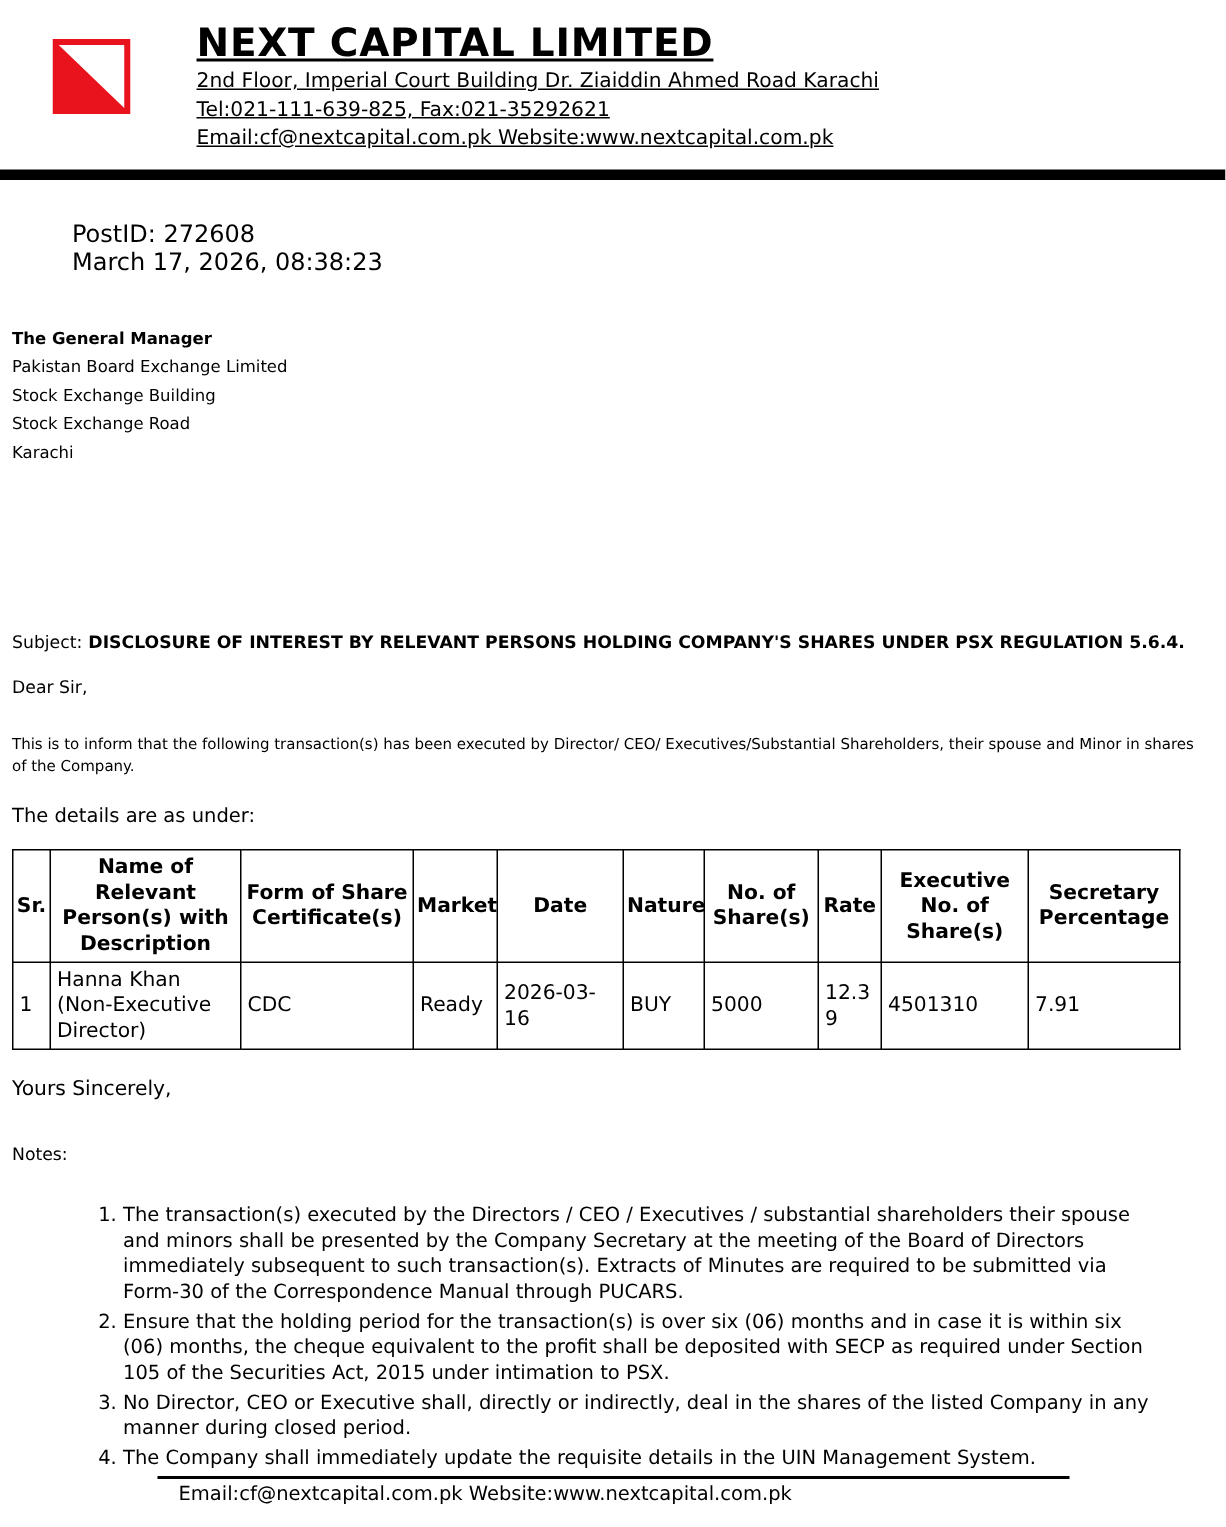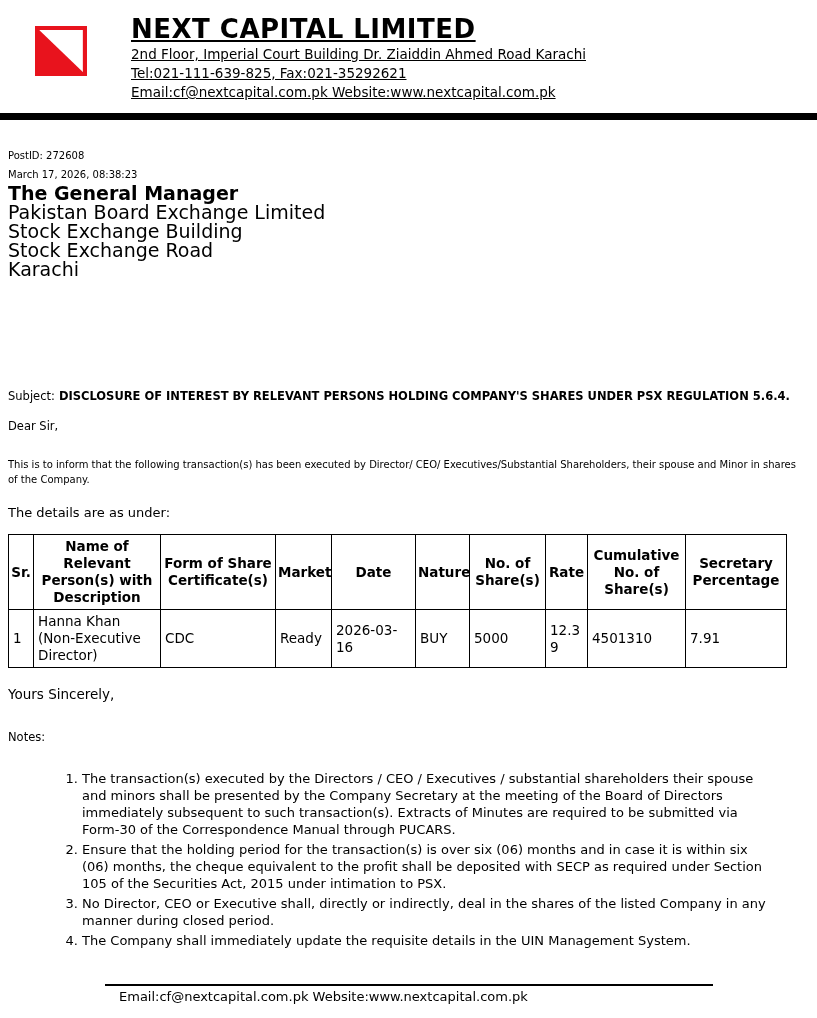--- a/index.html
+++ b/index.html
@@ -19,22 +19,22 @@
   .company-name {
     font-size: 26px; font-weight: bold; letter-spacing: 0.5px;
     line-height: 30px;
   }
   .header-line { font-size: 13.5px; line-height: 18px; margin-top: 1px; }
 
   .top-bar { width: 817px; height: 7px; background: #000; margin-top: 12px; }
 
   .content { padding-left: 8px; }
 
-  .meta { margin-top: 26px; font-size: 10px; line-height: 19px; }
-  .recipient { font-size: 19px; line-height: 19px; }
+  .meta { margin-top: 26px; font-size: 16px; line-height: 19px; margin-left: 40px; }
+  .recipient { margin-top: 32px; font-size: 11px; line-height: 19px; }
   .bold { font-weight: bold; }
 
   .subject-line { margin-top: 110px; font-size: 11.5px; line-height: 14px; }
   .subject-text { font-weight: bold; margin-left: 4px; }
 
   .salutation { margin-top: 16px; font-size: 11.5px; }
 
   .para { margin: 24px 0 0 0; font-size: 10px; line-height: 15px; max-width: 800px; }
   .details-line { margin-top: 18px; font-size: 13px; }
 
@@ -130,21 +130,21 @@
     <thead>
       <tr>
         <th>Sr.</th>
         <th>Name of Relevant Person(s) with Description</th>
         <th>Form of Share Certificate(s)</th>
         <th>Market</th>
         <th>Date</th>
         <th>Nature</th>
         <th>No. of Share(s)</th>
         <th>Rate</th>
-        <th>Cumulative No. of Share(s)</th>
+        <th>Executive No. of Share(s)</th>
         <th>Secretary Percentage</th>
       </tr>
     </thead>
     <tbody>
       <tr>
         <td>1</td>
         <td>Hanna Khan (Non-Executive Director)</td>
         <td>CDC</td>
         <td>Ready</td>
         <td>2026-03-16</td>

